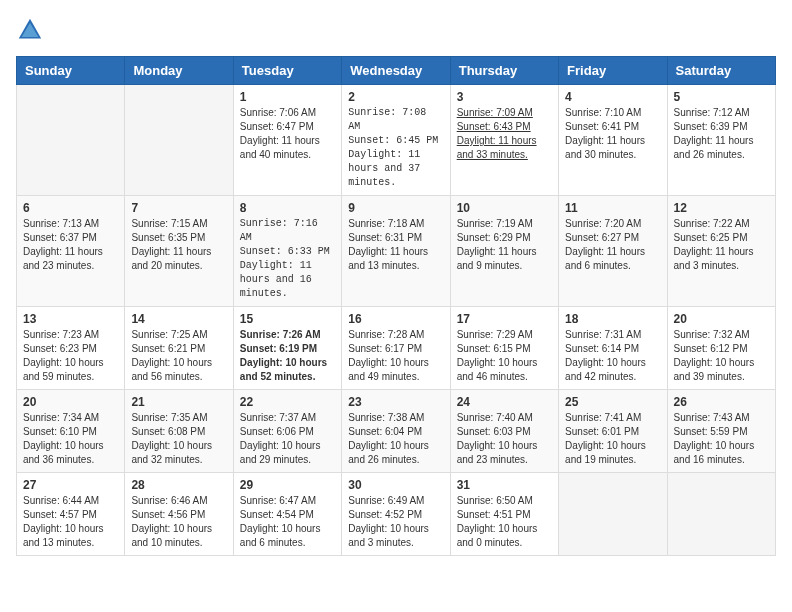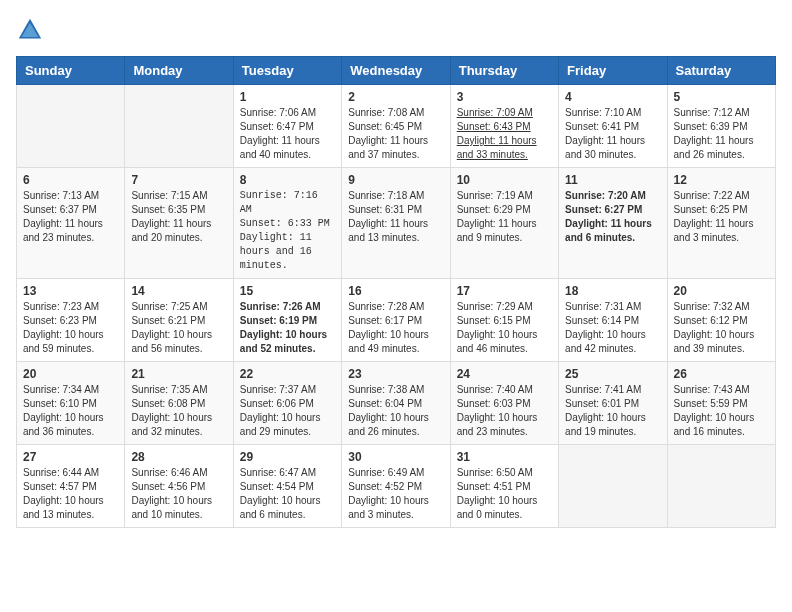--- a/index.html
+++ b/index.html
@@ -130,21 +130,21 @@
         <td class="empty-cell"></td>
         <td class="empty-cell"></td>
         <td>
           <span class="day-number">1</span>
           <div class="day-info" style="white-space: pre-line;">Sunrise: 7:06 AM
 Sunset: 6:47 PM
 Daylight: 11 hours and 40 minutes.</div>
         </td>
         <td>
           <span class="day-number">2</span>
-          <div class="day-info" style="white-space: pre-line;">Sunrise: 7:08 AM
+          <div class="day-info" style="white-space: pre-line; font-family: Liberation Mono, monospace;">Sunrise: 7:08 AM
 Sunset: 6:45 PM
 Daylight: 11 hours and 37 minutes.</div>
         </td>
         <td>
           <span class="day-number">3</span>
           <div class="day-info" style="white-space: pre-line; text-decoration: underline;">Sunrise: 7:09 AM
 Sunset: 6:43 PM
 Daylight: 11 hours and 33 minutes.</div>
         </td>
         <td>
@@ -186,21 +186,21 @@
 Daylight: 11 hours and 13 minutes.</div>
         </td>
         <td>
           <span class="day-number">10</span>
           <div class="day-info" style="white-space: pre-line;">Sunrise: 7:19 AM
 Sunset: 6:29 PM
 Daylight: 11 hours and 9 minutes.</div>
         </td>
         <td>
           <span class="day-number">11</span>
-          <div class="day-info" style="white-space: pre-line; font-weight: bold;">Sunrise: 7:20 AM
+          <div class="day-info" style="white-space: pre-line;">Sunrise: 7:20 AM
 Sunset: 6:27 PM
 Daylight: 11 hours and 6 minutes.</div>
         </td>
         <td>
           <span class="day-number">12</span>
           <div class="day-info" style="white-space: pre-line;">Sunrise: 7:22 AM
 Sunset: 6:25 PM
 Daylight: 11 hours and 3 minutes.</div>
         </td>
       </tr>

